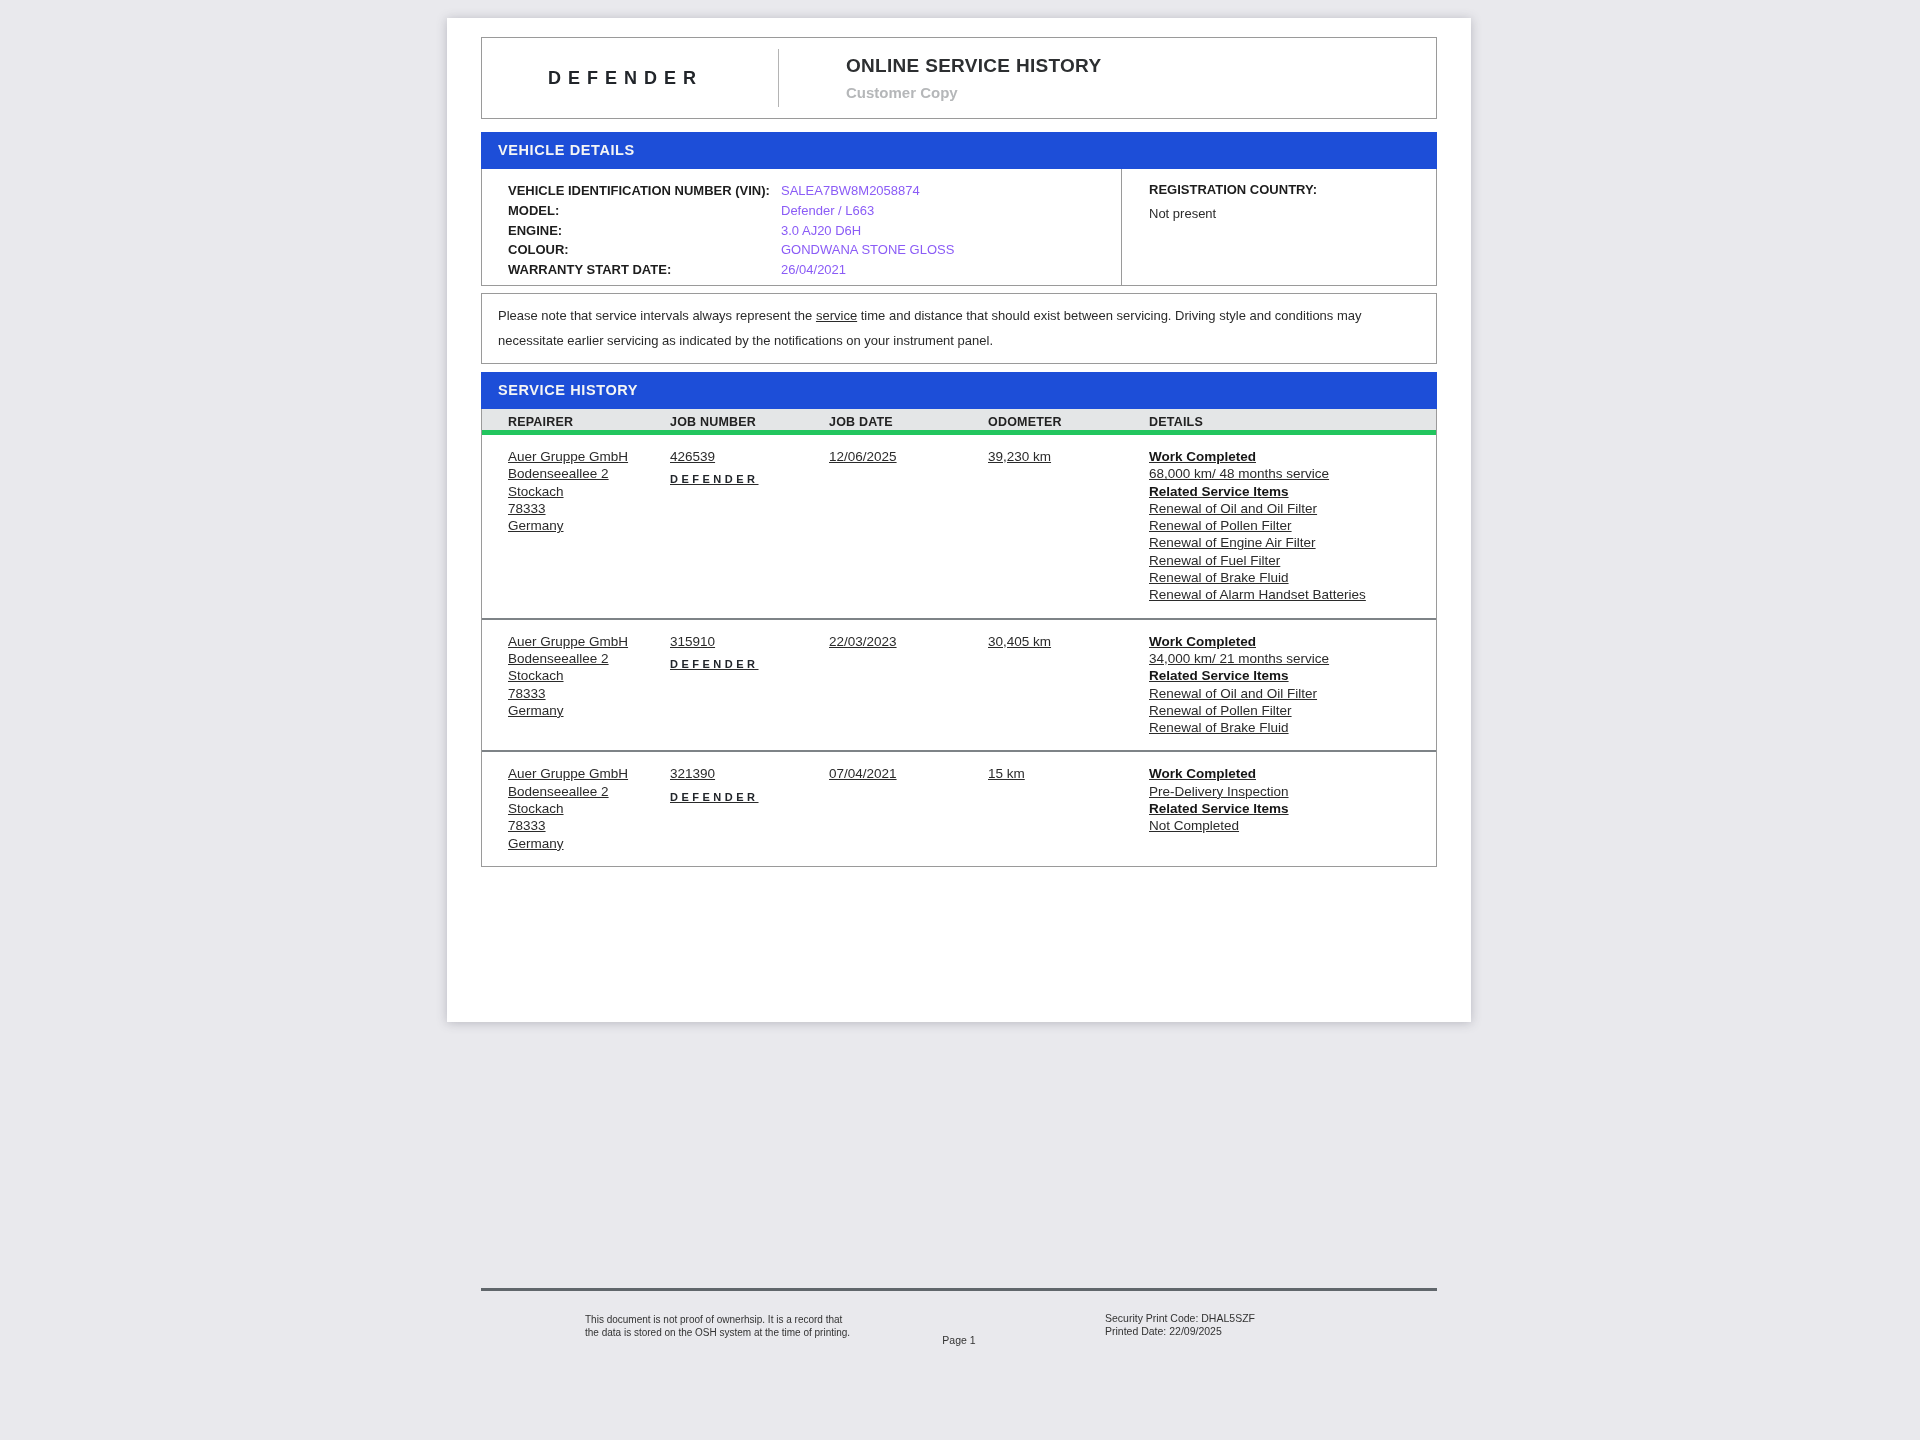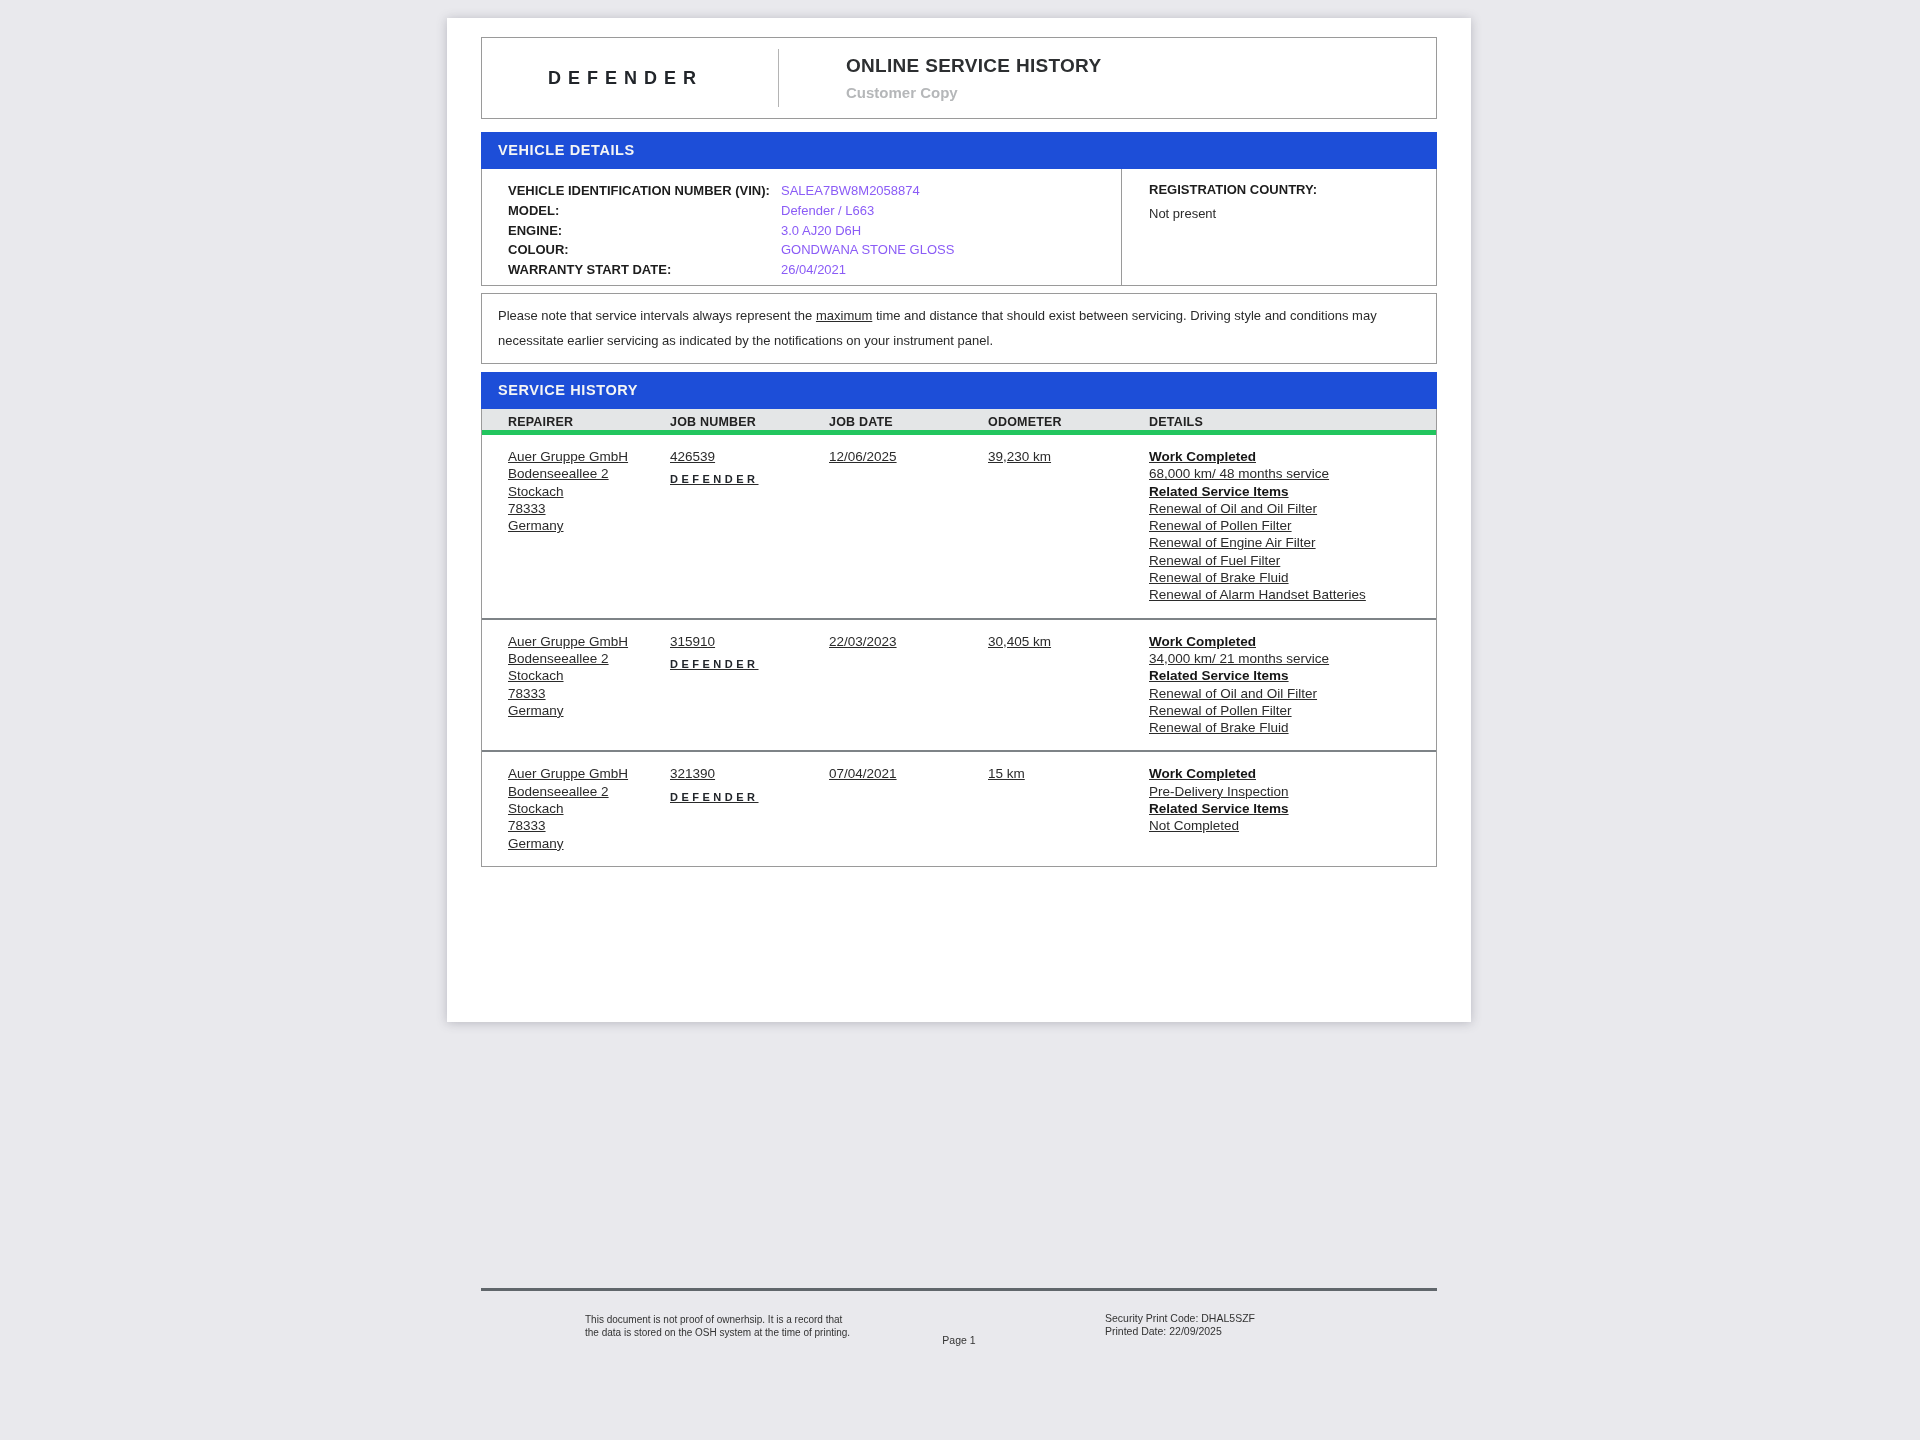--- a/index.html
+++ b/index.html
@@ -209,21 +209,21 @@
           <div class="value">26/04/2021</div>
         </div>
         <div class="details-divider"></div>
         <div class="reg-col">
           <div class="reg-label">REGISTRATION COUNTRY:</div>
           <div class="reg-value">Not present</div>
         </div>
       </div>
 
       <div class="note-box">
-        <span>Please note that service intervals always represent the </span><span class="u">maximum</span><span> time and distance that should exist between servicing. Driving style and conditions may necessitate earlier servicing as indicated by the notifications on your instrument panel.</span>
+        <span>Please note that service intervals always represent the </span><span class="u">service</span><span> time and distance that should exist between servicing. Driving style and conditions may necessitate earlier servicing as indicated by the notifications on your instrument panel.</span>
       </div>
 
       <div class="section-bar service-bar">SERVICE HISTORY</div>
       <div class="table-box">
         <div class="tgrid thead">
           <div>REPAIRER</div>
           <div>JOB NUMBER</div>
           <div>JOB DATE</div>
           <div>ODOMETER</div>
           <div>DETAILS</div>

